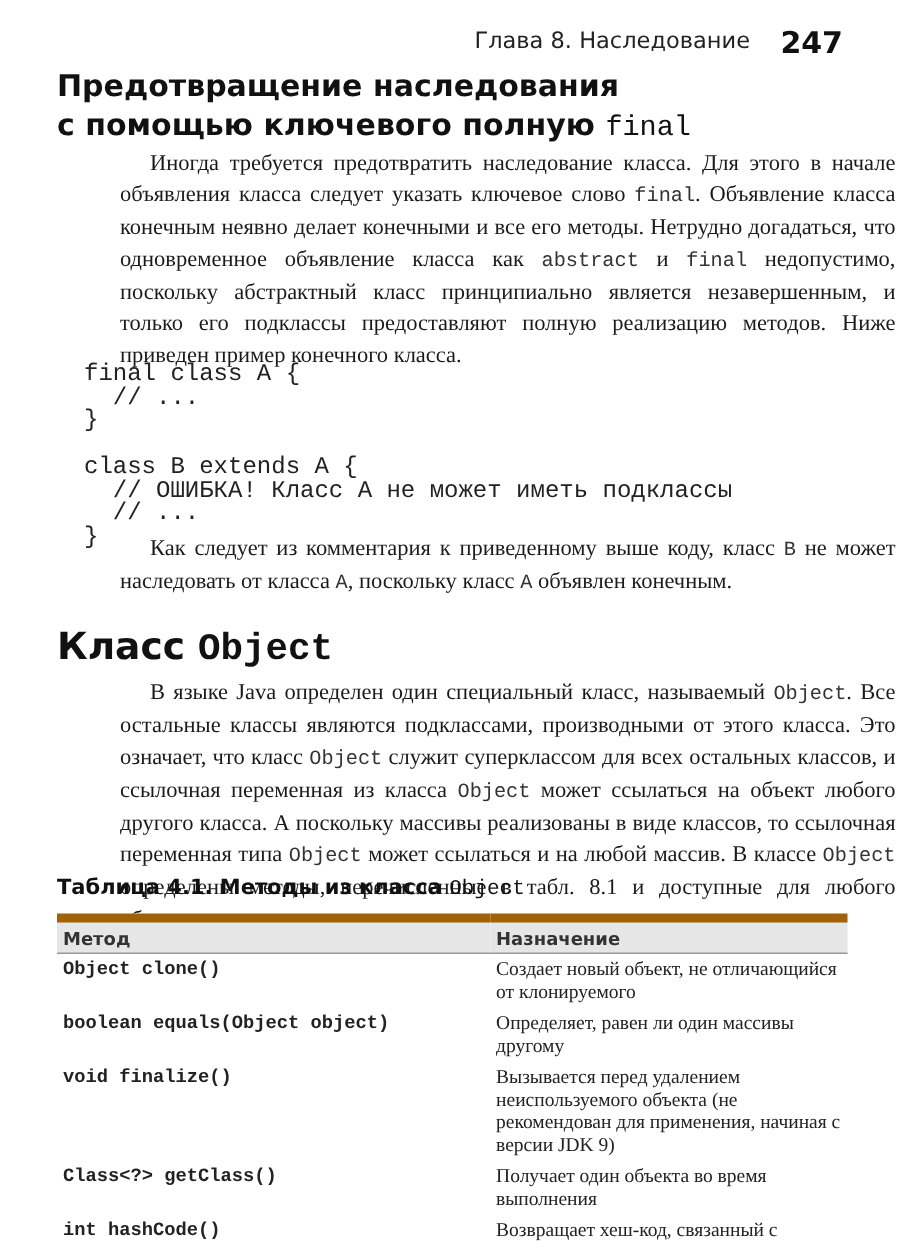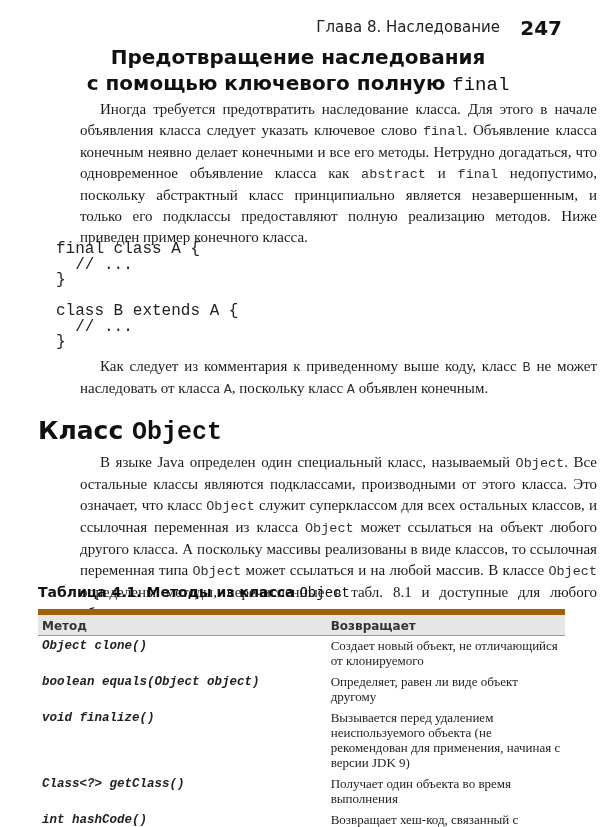--- a/index.html
+++ b/index.html
@@ -5,21 +5,21 @@
     html, body { margin: 0; padding: 0; background: #ffffff; }
     body { width: 600px; height: 827px; position: relative; overflow: hidden; color: #1a1a1a; }
     .serif { font-family: "Liberation Serif", "DejaVu Serif", serif; margin-left: 42px; }
     .sans { font-family: "DejaVu Sans", "Liberation Sans", sans-serif; }
     .mono { font-family: "Liberation Mono", "DejaVu Sans Mono", monospace; }
 
     .running-head { position: absolute; top: 16px; left: 0; width: 600px; height: 20px; }
     .rh-chapter { position: absolute; right: 100px; top: 2px; font-size: 15px; color: #222; }
     .rh-page { position: absolute; right: 38px; top: 0; font-size: 20px; font-weight: bold; color: #111; }
 
-    .h2 { position: absolute; left: 38px; top: 44px; width: 520px; font-size: 20px; font-weight: bold; line-height: 26px; color: #111; text-align: center; }
+    .h2 { position: absolute; left: 38px; top: 44px; width: 520px; font-size: 20px; font-weight: bold; line-height: 26px; color: #111; }
     .h2 .mono { font-weight: normal; font-size: 19px; }
 
     .para { position: absolute; left: 38px; width: 517px; font-size: 15px; line-height: 21px; text-align: justify; }
     .para .ind { display: inline-block; width: 20px; }
     .para .code { font-family: "Liberation Mono", "DejaVu Sans Mono", monospace; font-size: 13.5px; color: #333; }
 
     .p1 { top: 99px; }
     .code-block { position: absolute; left: 40px; top: 226px; font-size: 16px; line-height: 15.5px; white-space: pre; color: #222; margin: 16px; }
     .p2 { top: 356px; }
 
@@ -28,21 +28,21 @@
 
     .p3 { top: 452px; }
 
     .table-caption { position: absolute; left: 38px; top: 584px; font-size: 14px; font-weight: bold; color: #111; }
     .table-caption .mono { font-weight: normal; font-size: 14px; }
 
     .methods-table { position: absolute; left: 38px; top: 609px; width: 527px; border-collapse: collapse; }
     .methods-table thead tr { background: #e6e6e6; border-top: 6px solid #a16207; }
     .methods-table th { text-align: left; font-size: 12px; font-weight: bold; color: #333; padding: 3px 4px 2px 4px; height: 15px; border-bottom: 1px solid #999; }
     .methods-table td { vertical-align: top; padding: 2px 4px 4px 4px; }
-    .methods-table td.m { font-family: "Liberation Mono", "DejaVu Sans Mono", monospace; font-weight: bold; font-size: 12.5px; color: #222; width: 244px; padding-top: 3px; font-style: italic; }
+    .methods-table td.m { font-family: "Liberation Mono", "DejaVu Sans Mono", monospace; font-weight: bold; font-size: 12.5px; color: #222; width: 244px; padding-top: 3px; }
     .methods-table td.d { font-family: "Liberation Serif", "DejaVu Serif", serif; font-size: 13px; line-height: 15px; color: #222; }
     .methods-table tbody tr:last-child td { border-bottom: 2px solid #555; }
   </style>
 </head>
 <body>
 
 <div class="running-head">
   <span class="rh-chapter sans">Глава 8. Наследование</span>
   <span class="rh-page sans">247</span>
 </div>
@@ -52,46 +52,47 @@
   <div><span>с помощью ключевого полную </span><span class="mono">final</span></div>
 </div>
 
 <div class="para serif p1"><span class="ind"></span><span>Иногда требуется предотвратить наследование класса. Для этого в начале объявления класса следует указать ключевое слово </span><span class="code">final</span><span>. Объявление класса конечным неявно делает конечными и все его методы. Нетрудно догадаться, что одновременное объявление класса как </span><span class="code">abstract</span><span> и </span><span class="code">final</span><span> недопустимо, поскольку абстрактный класс принципиально является незавершенным, и только его подклассы предоставляют полную реализацию методов. Ниже приведен пример конечного класса.</span></div>
 
 <pre class="code-block mono"><span>final class A {
 </span><span>  // ...
 </span><span>}
 </span><span>
 </span><span>class B extends A {
+</span><span>  // ОШИБКА! Класс А не может иметь подклассы
 </span><span>  // ...
 </span><span>}</span></pre>
 
 <div class="para serif p2"><span class="ind"></span><span>Как следует из комментария к приведенному выше коду, класс </span><span class="code">B</span><span> не может наследовать от класса </span><span class="code">A</span><span>, поскольку класс </span><span class="code">A</span><span> объявлен конечным.</span></div>
 
 <div class="h1 sans"><span>Класс </span><span class="mono">Object</span></div>
 
 <div class="para serif p3"><span class="ind"></span><span>В языке Java определен один специальный класс, называемый </span><span class="code">Object</span><span>. Все остальные классы являются подклассами, производными от этого класса. Это означает, что класс </span><span class="code">Object</span><span> служит суперклассом для всех остальных классов, и ссылочная переменная из класса </span><span class="code">Object</span><span> может ссылаться на объект любого другого класса. А поскольку массивы реализованы в виде классов, то ссылочная переменная типа </span><span class="code">Object</span><span> может ссылаться и на любой массив. В классе </span><span class="code">Object</span><span> определены методы, перечисленные в табл. 8.1 и доступные для любого объекта.</span></div>
 
 <div class="table-caption sans"><span>Таблица 4.1. Методы из класса </span><span class="mono">Object</span></div>
 
 <table class="methods-table">
   <thead>
     <tr>
       <th class="sans">Метод</th>
-      <th class="sans">Возвращает</th>
+      <th class="sans">Назначение</th>
     </tr>
   </thead>
   <tbody>
     <tr>
       <td class="m">Object clone()</td>
       <td class="d" style="width:200px">Создает новый объект, не отличающийся от клонируемого</td>
     </tr>
     <tr>
       <td class="m">boolean equals(Object object)</td>
-      <td class="d">Определяет, равен ли виде объект другому</td>
+      <td class="d">Определяет, равен ли один массивы другому</td>
     </tr>
     <tr>
       <td class="m">void finalize()</td>
       <td class="d">Вызывается перед удалением неиспользуемого объекта (не рекомендован для применения, начиная с версии JDK 9)</td>
     </tr>
     <tr>
       <td class="m">Class&lt;?&gt; getClass()</td>
       <td class="d">Получает один объекта во время выполнения</td>
     </tr>
     <tr>

